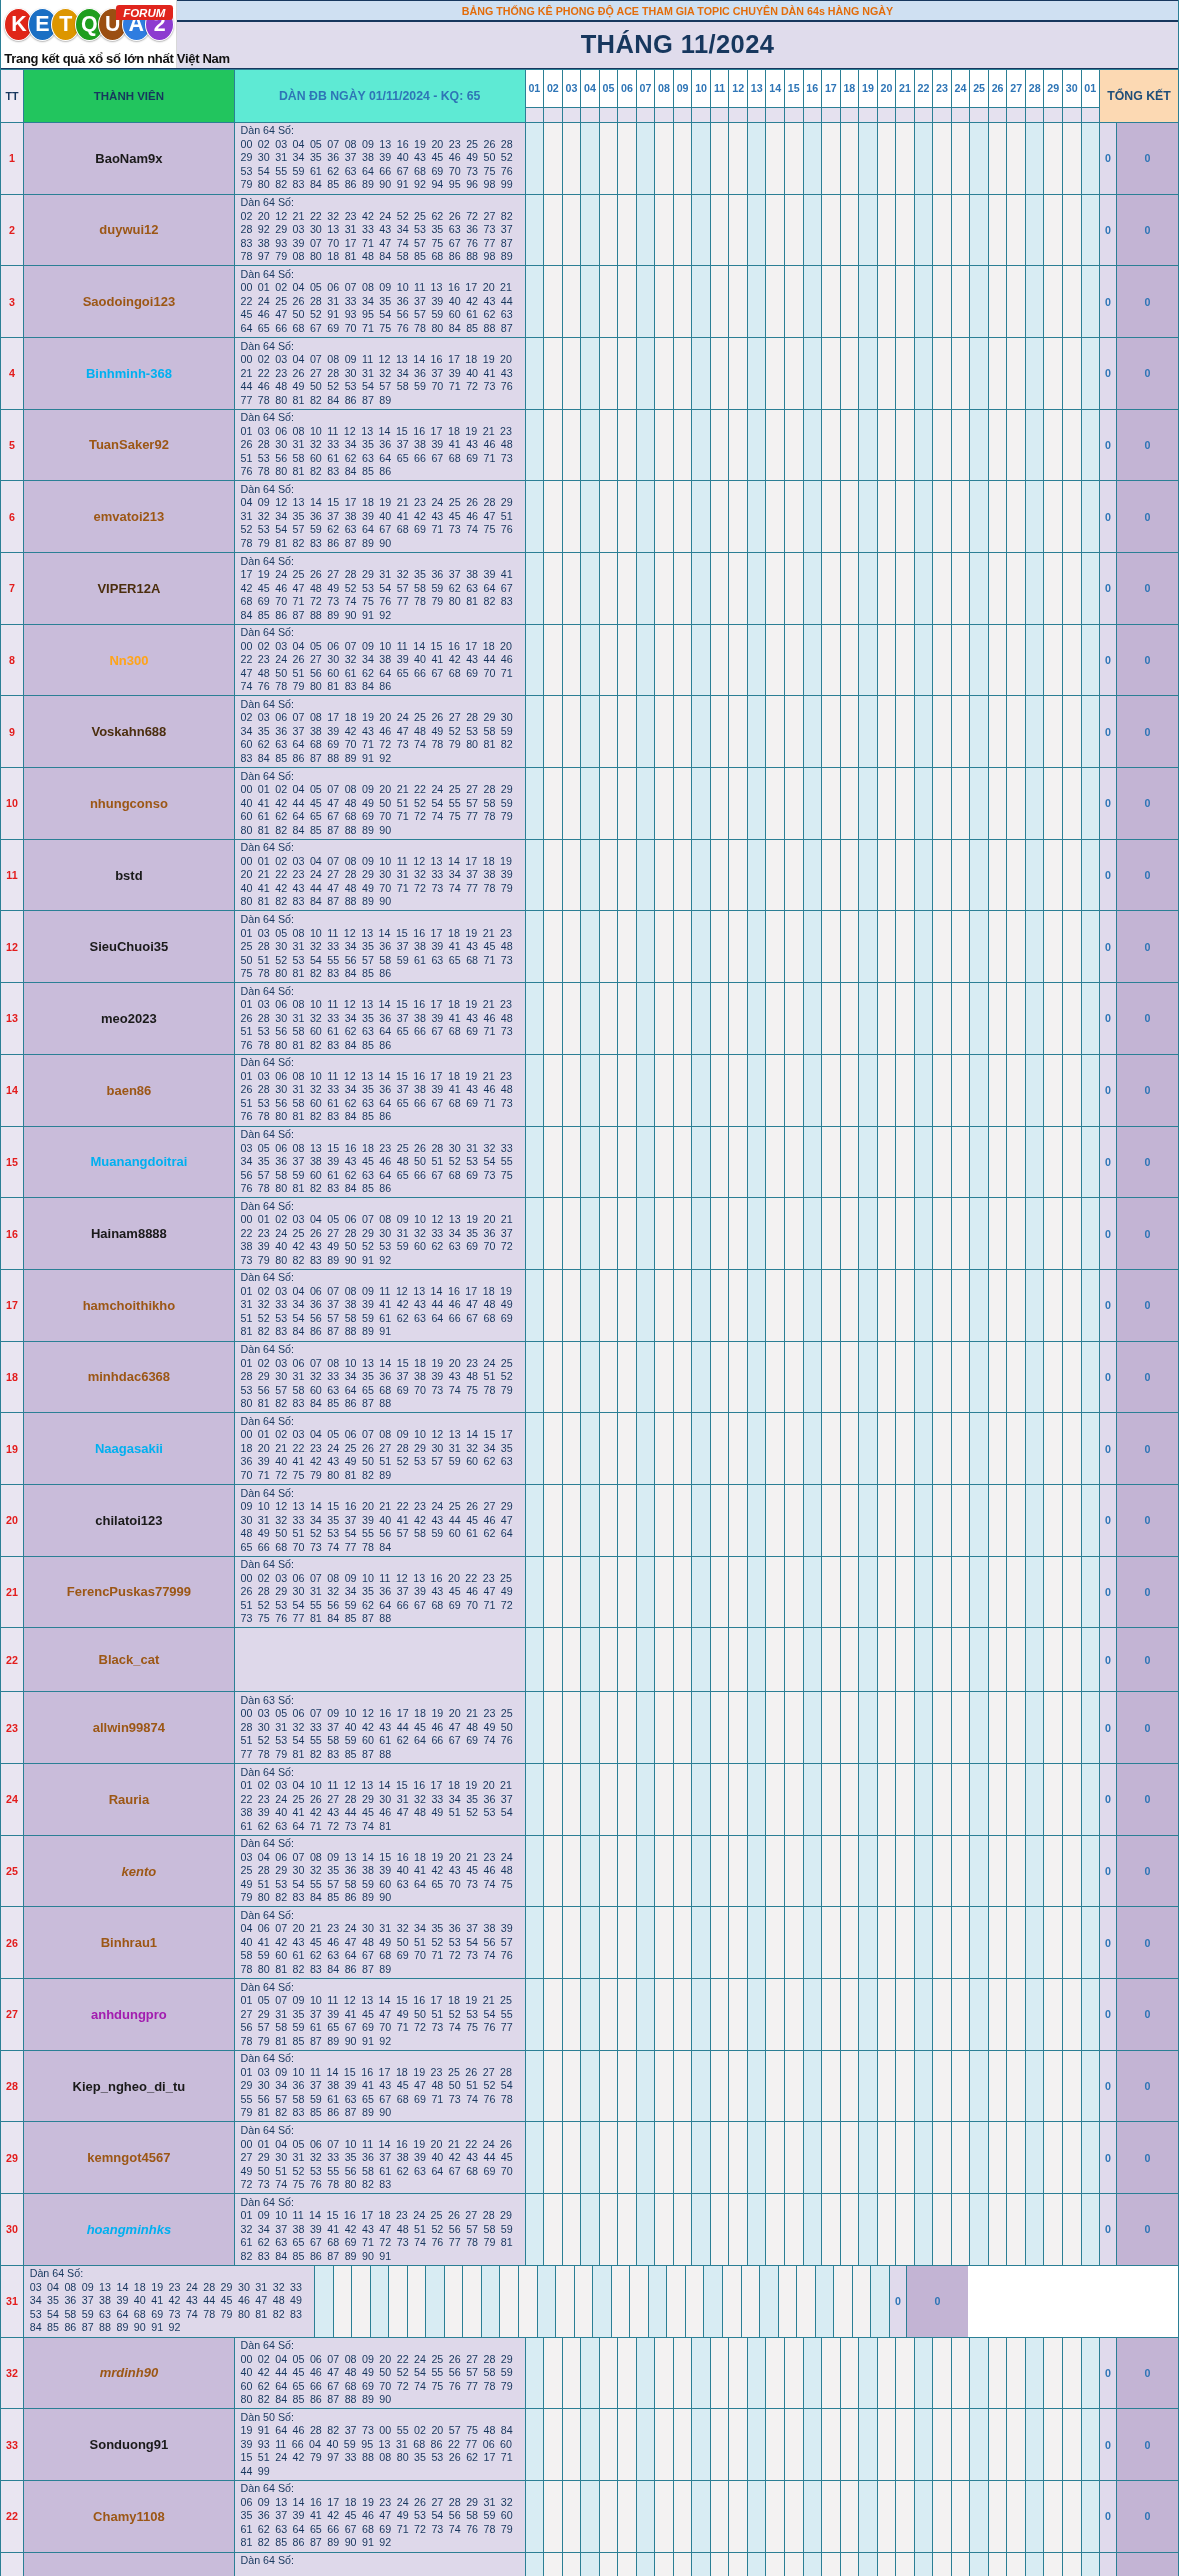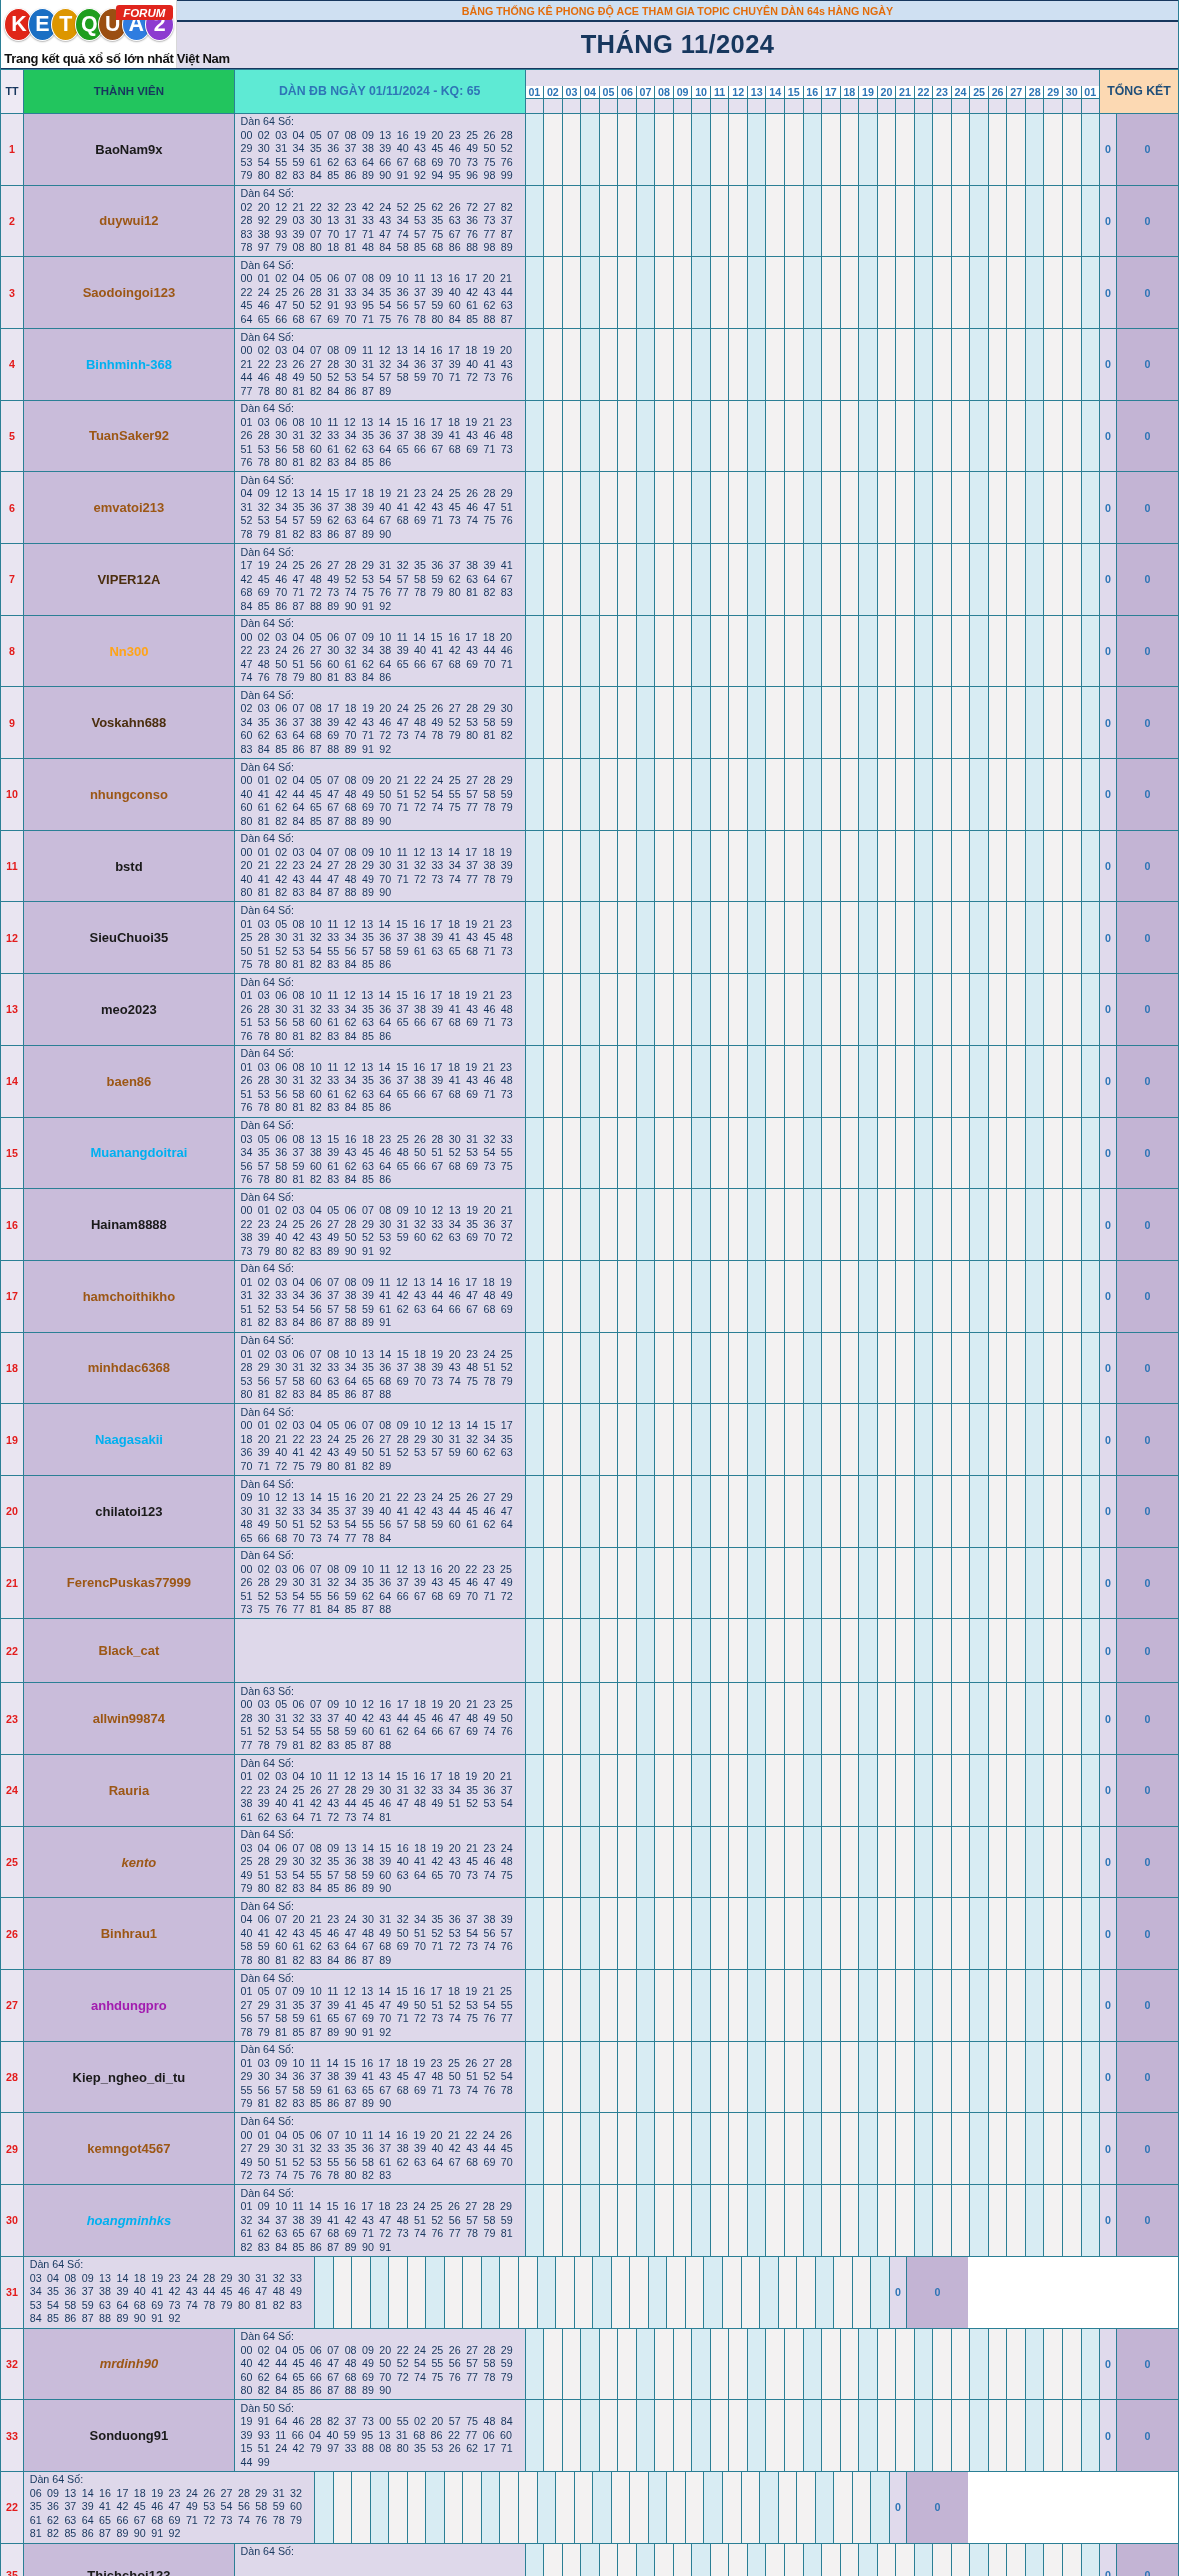--- a/index.html
+++ b/index.html
@@ -18,21 +18,21 @@
   .banner{height:22px;background:#cfe0f2;color:#e36c0a;font-weight:bold;font-size:10.7px;display:flex;align-items:center;justify-content:center;border-top:1.6px solid #17375e;border-bottom:2.5px solid #17375e;}
   .month-row{flex:1;background:#e0dcec;display:flex;align-items:center;justify-content:center;}
   .month-title{font-size:25.5px;font-weight:bold;color:#17375e;letter-spacing:0.4px;}
   
   .hdr{display:flex;width:100%;border-top:1.6px solid #2b7f95;background:#e0dcec;}
   .hc{border-right:1.6px solid #2b7f95;display:flex;align-items:center;justify-content:center;}
   .h-tt{width:23px;background:#eeeaf4;color:#17375e;font-weight:bold;font-size:10.7px;}
   .h-member{width:211px;background:#22c55e;color:#17375e;font-weight:bold;font-size:11.5px;}
   .h-dan{width:291px;background:#5eead4;color:#2e75b6;font-weight:bold;font-size:12.3px;}
   .h-days{width:575px;display:flex;flex-direction:column;border-right:1.6px solid #2b7f95;}
-  .h-days-nums{display:flex;height:29px;align-items:flex-end;}
+  .h-days-nums{display:flex;height:38px;}
   .h-day{flex:1;background:#fff;border-right:0.8px solid #2b7f95;border-bottom:1.6px solid #2b7f95;color:#2e75b6;font-weight:bold;font-size:10.7px;display:flex;align-items:center;justify-content:center;}
   .h-day:last-child{border-right:none;}
   .h-days-sub{display:flex;height:14px;}
   .h-sub{flex:1;background:#e5e1ef;border-right:0.8px solid #2b7f95;}
   .h-sub:last-child{border-right:none;}
   .h-total{width:78px;background:#fcd9b3;color:#1f4e79;font-weight:bold;font-size:12.3px;border-right:none;}
   
   .row{display:flex;width:100%;border-top:1.6px solid #2b7f95;min-height:64px;}
   .c{border-right:1.6px solid #2b7f95;}
   .c-tt{width:23px;background:#e9e5f1;color:#e31c1c;font-weight:bold;font-size:10.7px;display:flex;align-items:center;justify-content:center;}
@@ -1627,20 +1627,21 @@
           <div class="day-cell"></div>
           <div class="day-cell hl"></div>
         </div>
         <div class="c-totals">
           <div class="tot-a">0</div>
           <div class="tot-b">0</div>
         </div>
       </div>
       <div class="row">
         <div class="c c-tt">22</div>
+        <div class="c c-member" style="color: rgb(156, 87, 21);">Chamy1108</div>
         <div class="c c-dan">
           <div class="label">Dàn 64 Số:</div>
           <div class="nums">06 09 13 14 16 17 18 19 23 24 26 27 28 29 31 32 35 36 37 39 41 42 45 46 47 49 53 54 56 58 59 60 61 62 63 64 65 66 67 68 69 71 72 73 74 76 78 79 81 82 85 86 87 89 90 91 92</div>
         </div>
         <div class="c-days">
           <div class="day-cell hl"></div>
           <div class="day-cell"></div>
           <div class="day-cell"></div>
           <div class="day-cell hl"></div>
           <div class="day-cell"></div>

